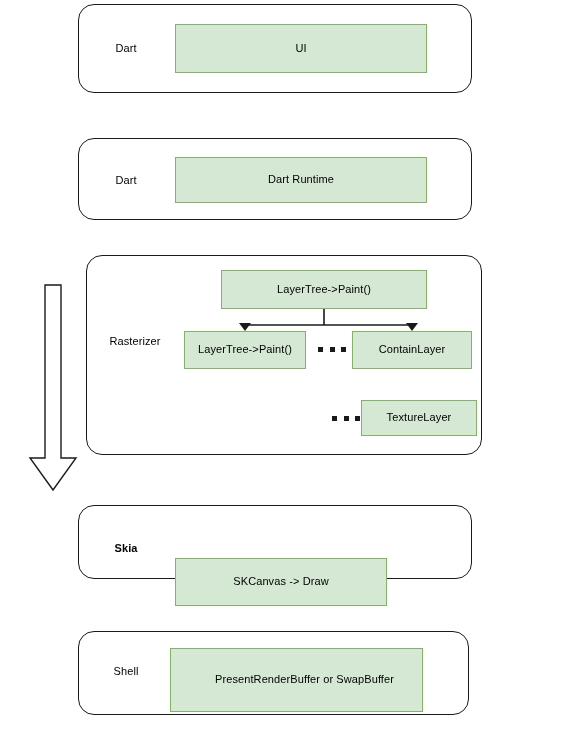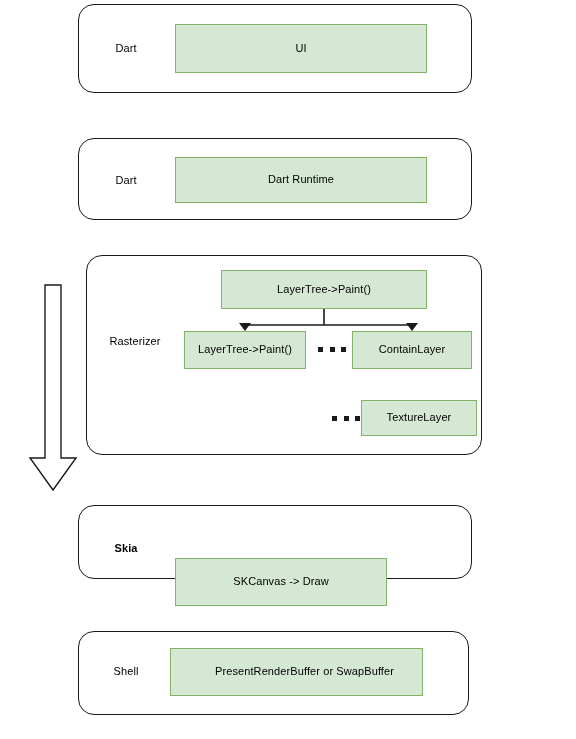--- a/index.html
+++ b/index.html
@@ -138,21 +138,21 @@
   <div class="layer-box" style="left:78px; top:505px; width:394px; height:74px;"></div>
 
   <div class="layer-label" style="left:90px; top:538px; width:72px; height:22px;font-weight:bold;">Skia</div>
 
   <div class="green-box" style="left:175px; top:518px; width:212px; height:48px;margin-top:40px;">SKCanvas -&gt; Draw</div>
 
   <div class="layer-box" style="left:78px; top:631px; width:391px; height:84px;"></div>
 
   <div class="layer-label" style="left:90px; top:661px; width:72px; height:22px;">Shell</div>
 
-  <div class="green-box" style="left:170px; top:648px; width:253px; height:48px;padding-left:16px;">PresentRenderBuffer or SwapBuffer</div>
+  <div class="green-box" style="left:170px; top:648px; width:253px; height:64px;padding-left:16px;">PresentRenderBuffer or SwapBuffer</div>
 
   <svg id="overlay-svg" viewBox="0 0 576 739" width="576" height="739" xmlns="http://www.w3.org/2000/svg">
 
     <g>
       <path d="M 45 285 L 61 285 L 61 458 L 76 458 L 53 490 L 30 458 L 45 458 Z" fill="#ffffff" stroke="#1a1a1a" stroke-width="1.4" stroke-linejoin="miter"></path>
     </g>
 
     <g stroke="#1a1a1a" stroke-width="1.6" fill="none">
 
       <path d="M 324 309 L 324 325"></path>

